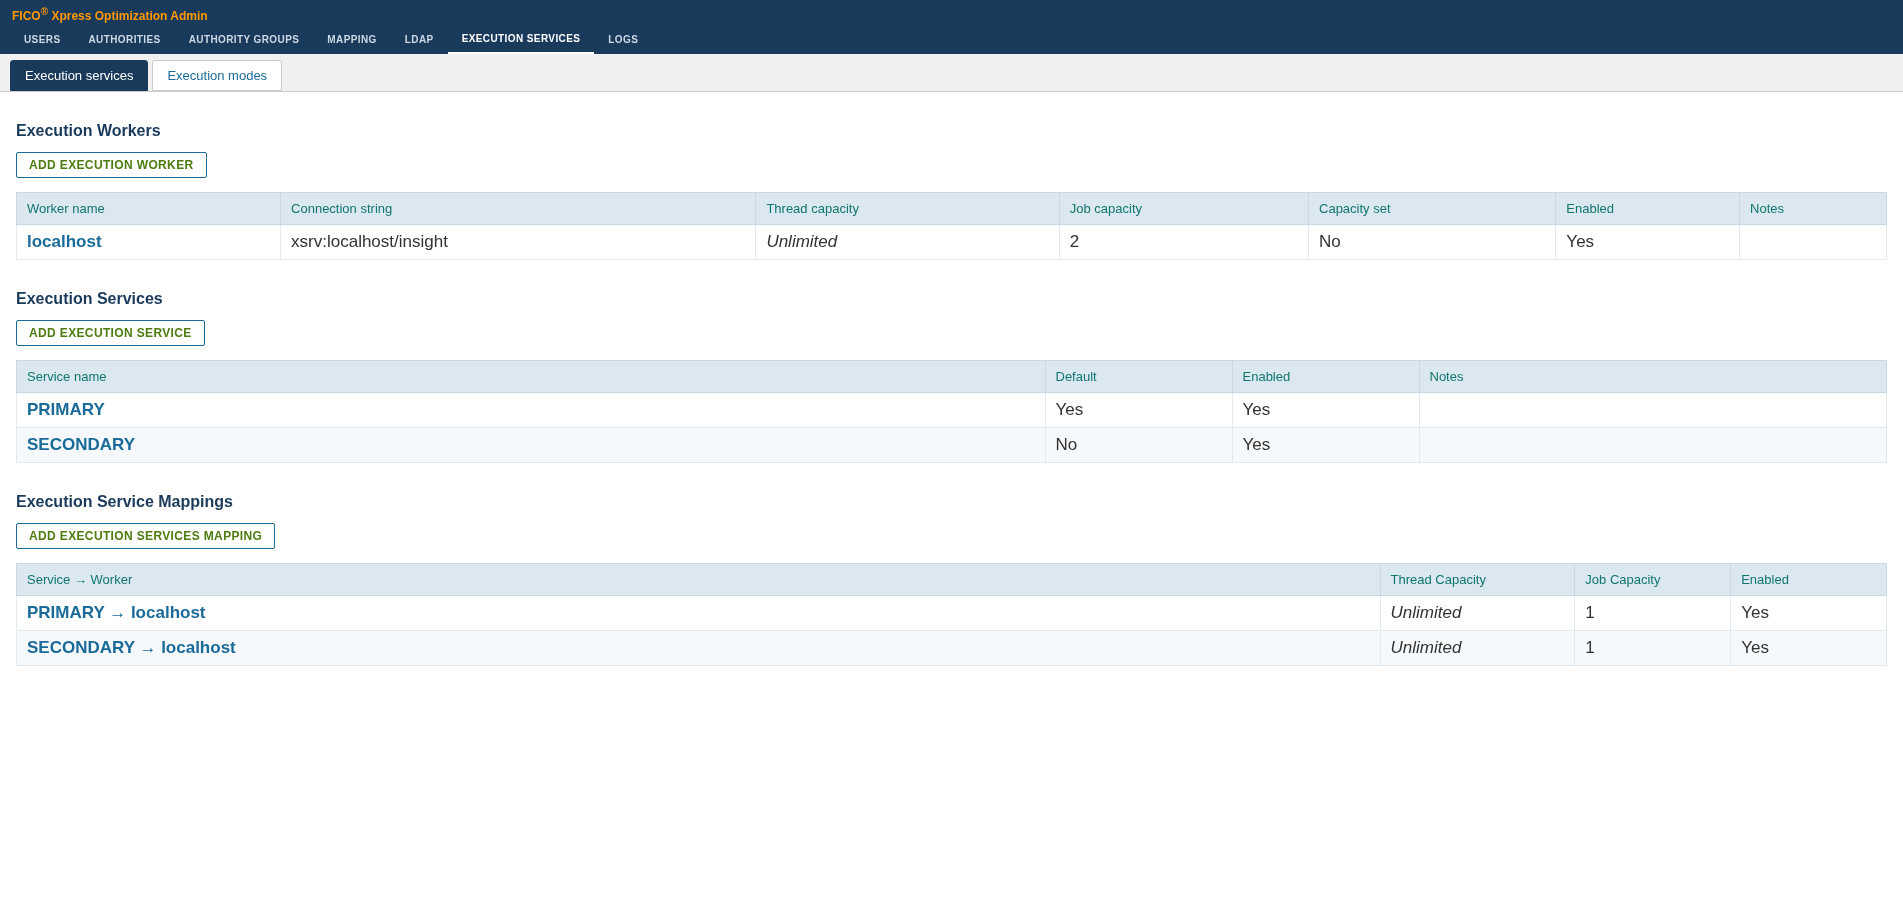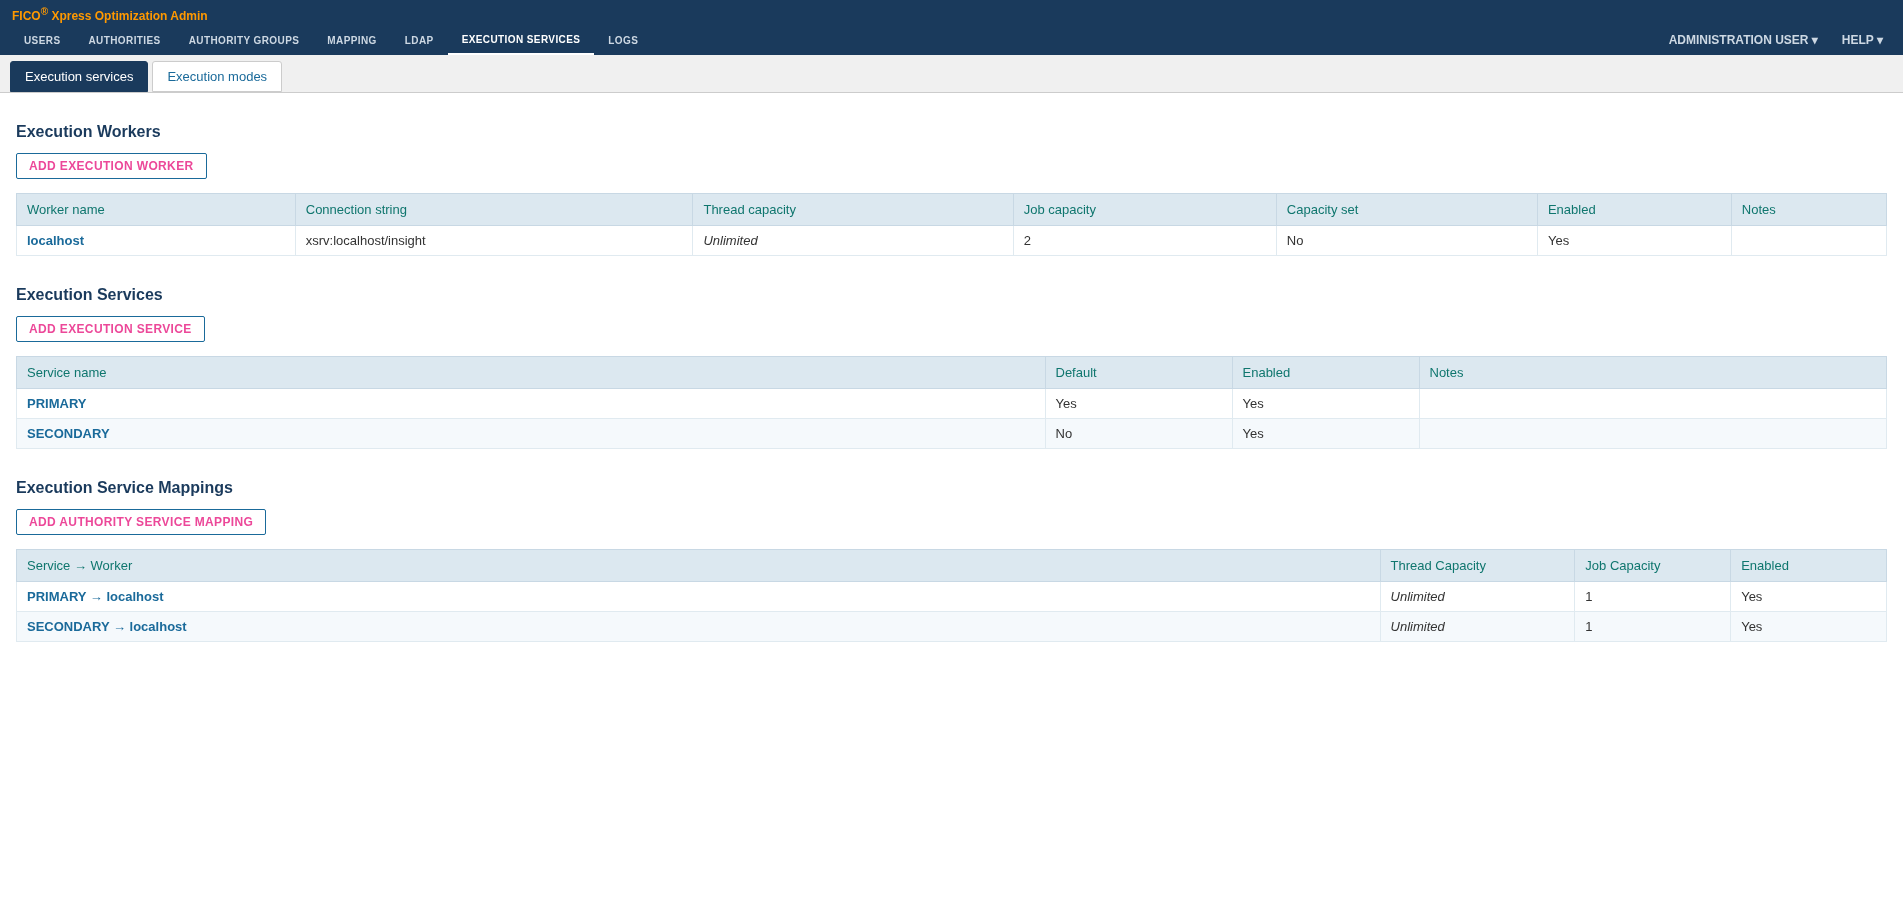--- a/index.html
+++ b/index.html
@@ -93,21 +93,21 @@
       font-size: 16px;
       font-weight: bold;
       color: #1a3a5c;
       margin-bottom: 12px;
     }
 
     
     .btn-outline {
       border: 1px solid #1a6a9a;
       background: #fff;
-      color: #ec4899;
+      color: #4d7c0f;
       padding: 5px 12px;
       font-size: 12px;
       font-weight: bold;
       cursor: pointer;
       letter-spacing: 0.03em;
       border-radius: 2px;
       margin-bottom: 14px;
       display: inline-block;
     }
 
@@ -130,21 +130,21 @@
     }
     .data-table tbody tr {
       background: #fff;
       border-bottom: 1px solid #e0eaf0;
     }
     .data-table tbody tr:nth-child(even) {
       background: #f5f9fc;
     }
     .data-table tbody td {
       padding: 7px 10px;
-      font-size: 13px;
+      font-size: 17px;
       color: #333;
       border: 1px solid #e0eaf0;
     }
     .data-table tbody td.link-cell {
       color: #1a6a9a;
       cursor: pointer;
       font-weight: bold;
     }
     .italic { font-style: italic; }
 
@@ -160,24 +160,20 @@
   <div class="nav-bar">
     <div class="nav-bar-left">
       <span class="nav-item">USERS</span>
       <span class="nav-item">AUTHORITIES</span>
       <span class="nav-item">AUTHORITY GROUPS</span>
       <span class="nav-item">MAPPING</span>
       <span class="nav-item">LDAP</span>
       <span class="nav-item active">EXECUTION SERVICES</span>
       <span class="nav-item">LOGS</span>
     </div>
-    <div class="nav-bar-right">
-      <span class="nav-right-item">ADMINISTRATION USER ▾</span>
-      <span class="nav-right-item">HELP ▾</span>
-    </div>
   </div>
 </div>
 
 <div class="sub-tabs">
   <div class="sub-tab active">Execution services</div>
   <div class="sub-tab inactive">Execution modes</div>
 </div>
 
 <div class="content">
 
@@ -234,21 +230,21 @@
           <td>No</td>
           <td>Yes</td>
           <td></td>
         </tr>
       </tbody>
     </table>
   </div>
 
   <div>
     <h2 class="section-title">Execution Service Mappings</h2>
-    <button class="btn-outline">ADD AUTHORITY SERVICE MAPPING</button>
+    <button class="btn-outline">ADD EXECUTION SERVICES MAPPING</button>
     <table class="data-table">
       <thead>
         <tr>
           <th style="width:70%">Service → Worker</th>
           <th style="width:10%">Thread Capacity</th>
           <th style="width:8%">Job Capacity</th>
           <th style="width:8%">Enabled</th>
         </tr>
       </thead>
       <tbody>

